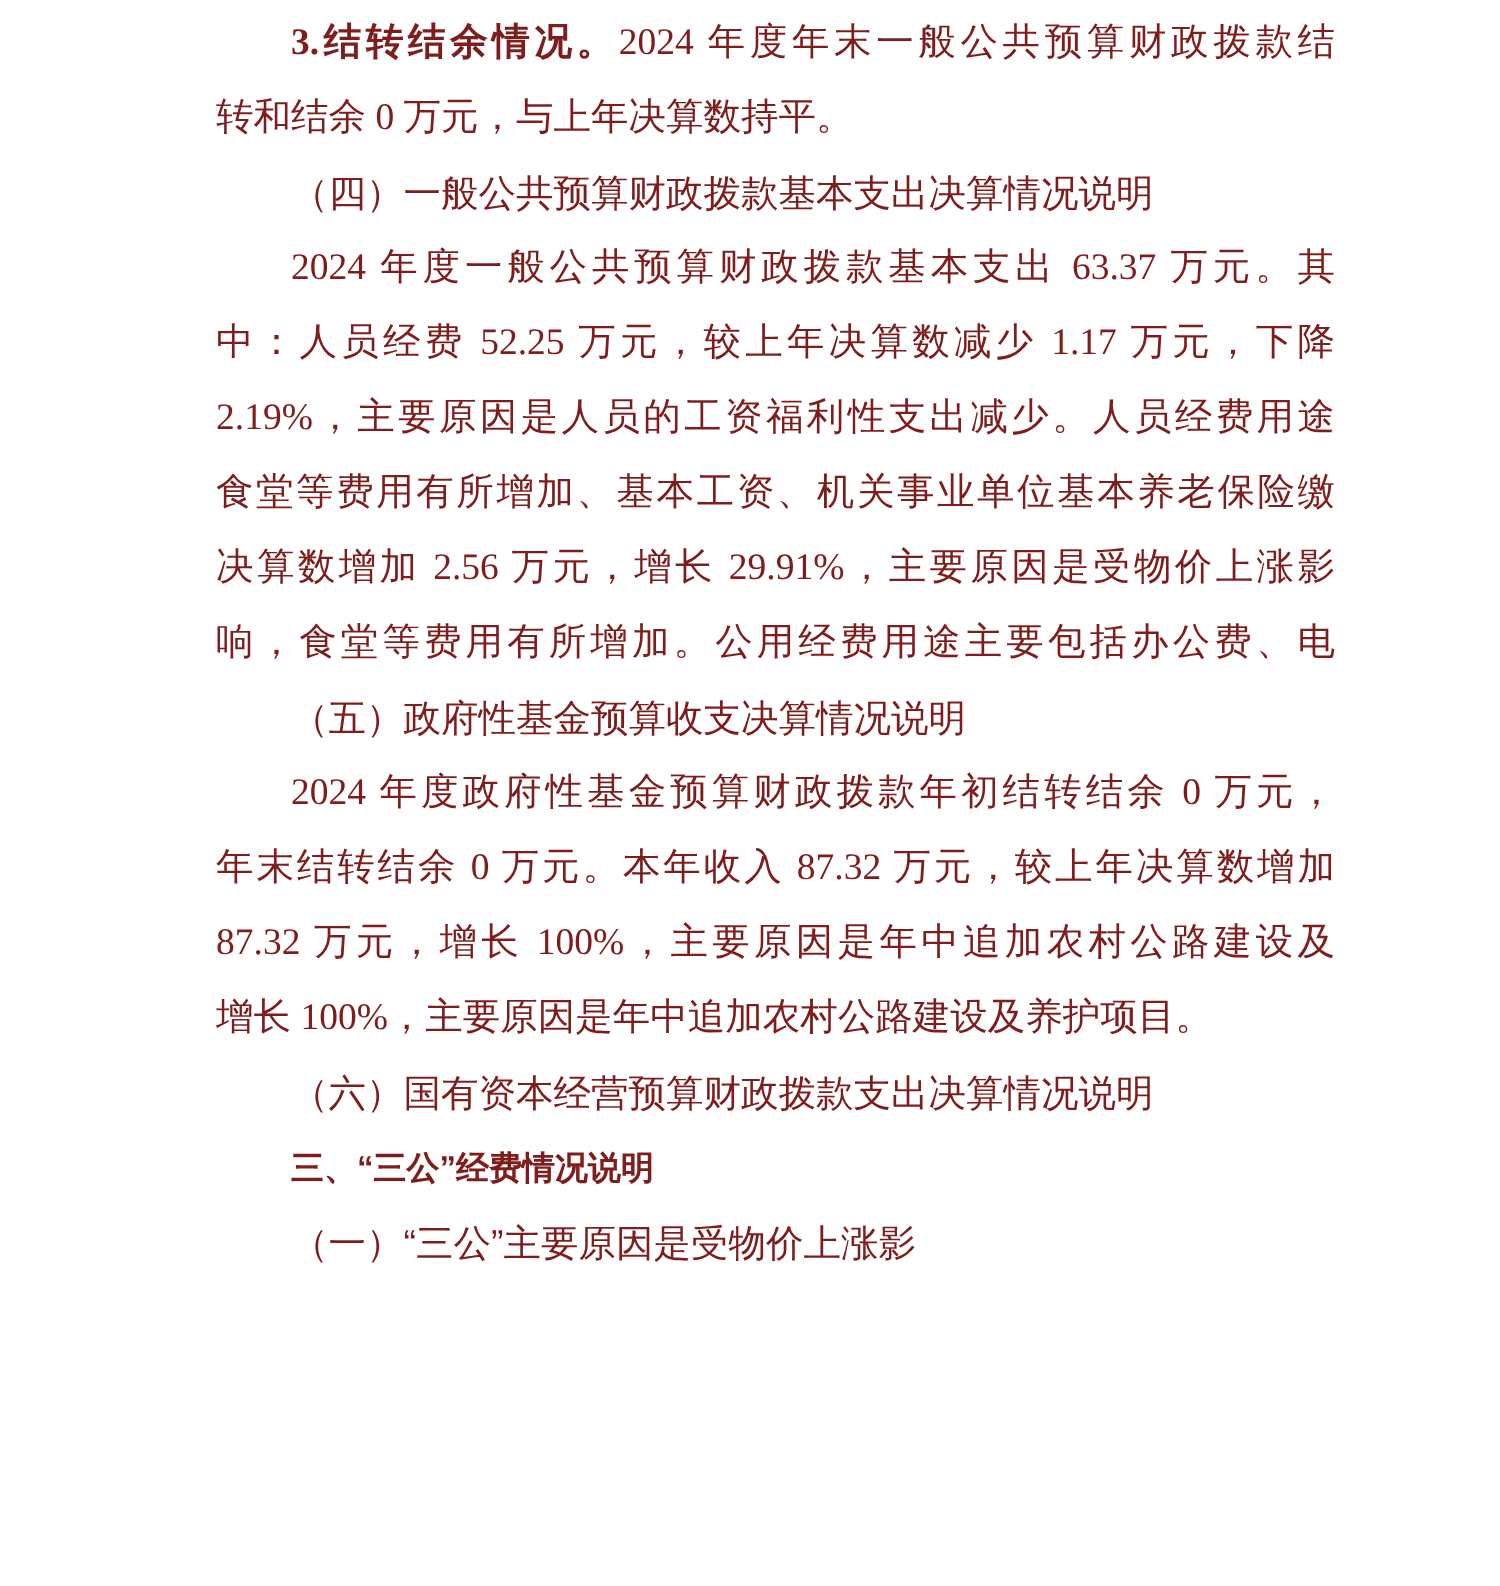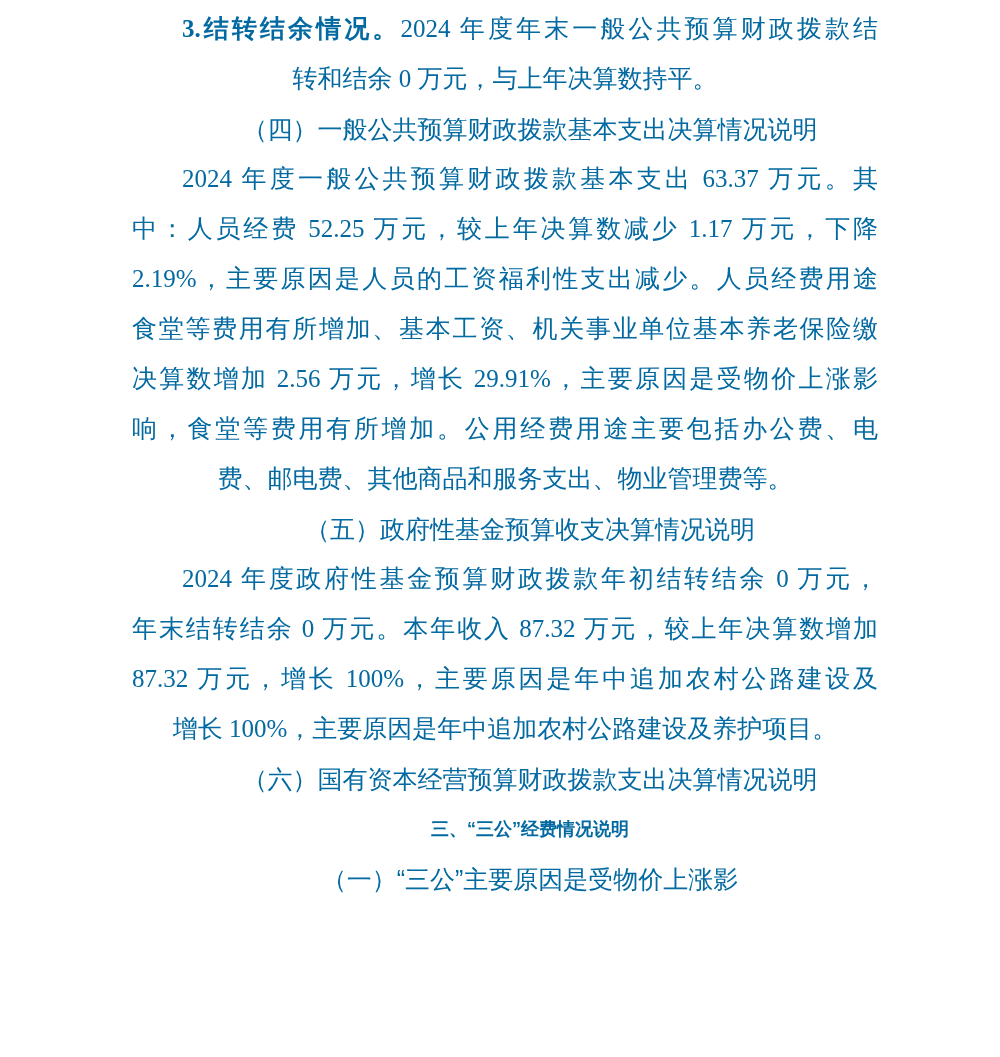--- a/index.html
+++ b/index.html
@@ -8,68 +8,67 @@
   }
   body {
     width: 1000px;
     height: 1057px;
     background: #ffffff;
     overflow: hidden;
     position: relative;
   }
   .page {
     position: absolute;
-    left: 132px;
+    left: 144px;
     top: 4px;
     width: 746px;
-    color: #0369a1;
+    color: #7f1d1d;
     font-family: "Liberation Serif", "DejaVu Serif", serif;
     font-size: 25px;
   }
   .line {
     height: 50px;
     line-height: 50px;
     overflow: hidden;
-    text-align: center;
+    text-align: left;
   }
   .j {
     text-align: justify;
     text-align-last: justify;
   }
   .indent {
     padding-left: 50px;
   }
   .lead {
     font-weight: bold;
   }
   .kaiti {
     
     font-family: Liberation Sans, sans-serif;
   }
   .hei {
     
     font-family: "Liberation Sans", "DejaVu Sans", sans-serif;
     font-weight: bold;
-    font-size: 18px;
+    font-size: 22px;
   }
 </style>
 </head>
 <body>
 
 <div class="page">
   <div class="line j indent"><span class="lead">3.结转结余情况。</span><span>2024 年度年末一般公共预算财政拨款结</span></div>
   <div class="line">转和结余 0 万元，与上年决算数持平。</div>
   <div class="line kaiti indent">（四）一般公共预算财政拨款基本支出决算情况说明</div>
   <div class="line j indent">2024 年度一般公共预算财政拨款基本支出 63.37 万元。其</div>
   <div class="line j">中：人员经费 52.25 万元，较上年决算数减少 1.17 万元，下降</div>
   <div class="line j">2.19%，主要原因是人员的工资福利性支出减少。人员经费用途</div>
   <div class="line j">食堂等费用有所增加、基本工资、机关事业单位基本养老保险缴</div>
   <div class="line j">决算数增加 2.56 万元，增长 29.91%，主要原因是受物价上涨影</div>
   <div class="line j">响，食堂等费用有所增加。公用经费用途主要包括办公费、电</div>
-  <div class="line">费、邮电费、其他商品和服务支出、物业管理费等。</div>
   <div class="line kaiti indent">（五）政府性基金预算收支决算情况说明</div>
   <div class="line j indent">2024 年度政府性基金预算财政拨款年初结转结余 0 万元，</div>
   <div class="line j">年末结转结余 0 万元。本年收入 87.32 万元，较上年决算数增加</div>
   <div class="line j">87.32 万元，增长 100%，主要原因是年中追加农村公路建设及</div>
   <div class="line">增长 100%，主要原因是年中追加农村公路建设及养护项目。</div>
   <div class="line kaiti indent">（六）国有资本经营预算财政拨款支出决算情况说明</div>
   <div class="line hei indent">三、“三公”经费情况说明</div>
   <div class="line kaiti indent">（一）“三公”主要原因是受物价上涨影</div>
 </div>
 

